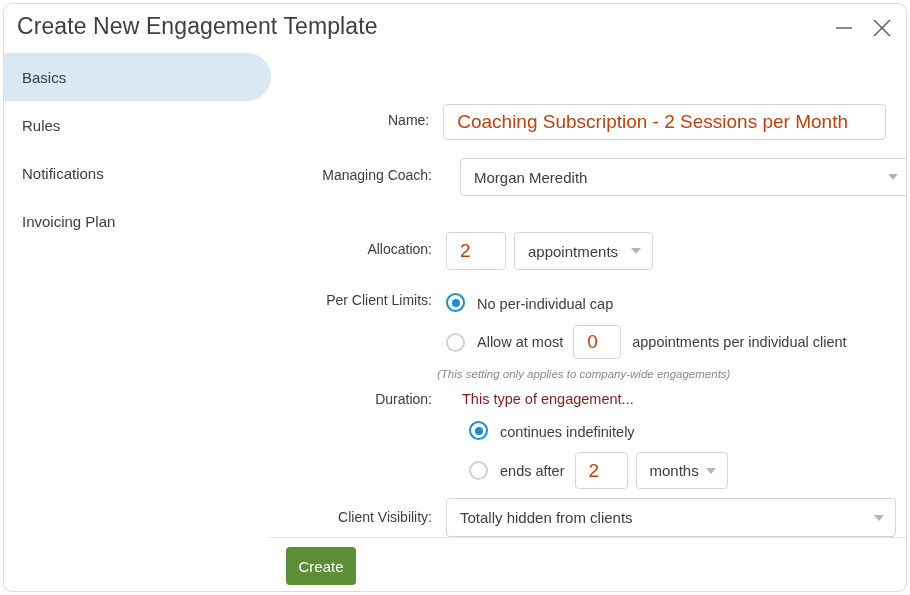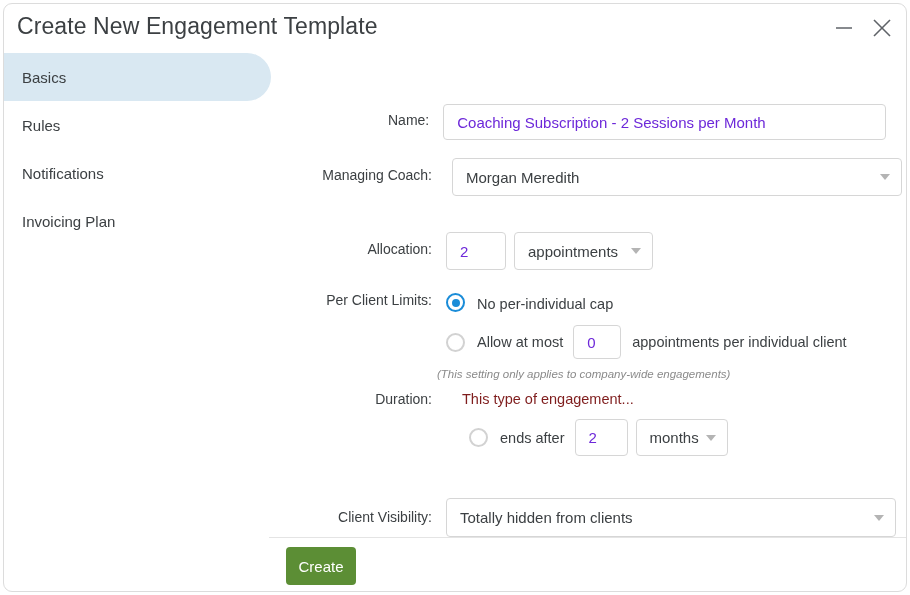--- a/index.html
+++ b/index.html
@@ -113,22 +113,22 @@
     white-space: nowrap;
   }
 
   
   .textbox {
     box-sizing: border-box;
     border: 1px solid #d6d6d6;
     border-radius: 4px;
     background: #fff;
     font-family: "Liberation Sans", sans-serif;
-    font-size: 15px;
-    color: #6d28d9;
+    font-size: 19px;
+    color: #c2410c;
     padding: 0 13px;
     display: flex;
     align-items: center;
     outline: none;
   }
   .select {
     box-sizing: border-box;
     border: 1px solid #d6d6d6;
     border-radius: 4px;
     background: #fff;
@@ -247,21 +247,21 @@
     <div class="panel">
 
       <div class="row" style="left:0; top:51px; width:617px;">
         <div class="flabel" style="width:163px; margin-top:8px;">Name:</div>
         <input class="textbox" style="margin-left: 14px; width: 450px; height: 36px;" value="Coaching Subscription - 2 Sessions per Month">
       </div>
 
       <div class="row" style="left:0; top:105px; width:617px; flex-direction:column;">
         <div style="display:flex; align-items:flex-start;">
           <div class="flabel" style="width:163px; margin-top:9px;">Managing Coach:</div>
-          <div class="select" style="margin-left:20px; width:450px; height:38px;">
+          <div class="select" style="margin-left:28px; width:450px; height:38px;">
             <span>Morgan Meredith</span>
             <span class="caret"></span>
           </div>
         </div>
       </div>
 
       <div class="row" style="left:0; top:179px;">
         <div class="flabel" style="width:163px; margin-top:9px;">Allocation:</div>
         <input class="textbox" style="margin-left: 14px; width: 60px; height: 38px;" value="2">
         <div class="select" style="margin-left:8px; width:139px; height:38px;">
@@ -288,20 +288,24 @@
 
         <div class="hint" style="margin-left:168px; margin-top:9px;">(This setting only applies to company-wide engagements)</div>
       </div>
 
       <div class="row" style="left:0; top:338px; flex-direction:column;">
         <div style="display:flex; align-items:flex-start;">
           <div class="flabel" style="width:163px;">Duration:</div>
           <div style="margin-left:30px; font-size:14.5px; color:#7f1d1d; white-space:nowrap;">This type of engagement...</div>
         </div>
 
+        <div class="opt" style="margin-left:200px; margin-top:14px;">
+          <span class="radio on"></span>
+          <span>continues indefinitely</span>
+        </div>
 
         <div style="display:flex; align-items:center; margin-left:200px; margin-top:12px;">
           <span class="radio off"></span>
           <span style="font-size:14.5px; color:#3c4043; margin-left:12px;">ends after</span>
           <input class="textbox" style="margin-left: 10px; width: 53px; height: 37px;" value="2">
           <div class="select" style="margin-left:8px; width:92px; height:37px;">
             <span>months</span>
             <span class="caret"></span>
           </div>
         </div>

